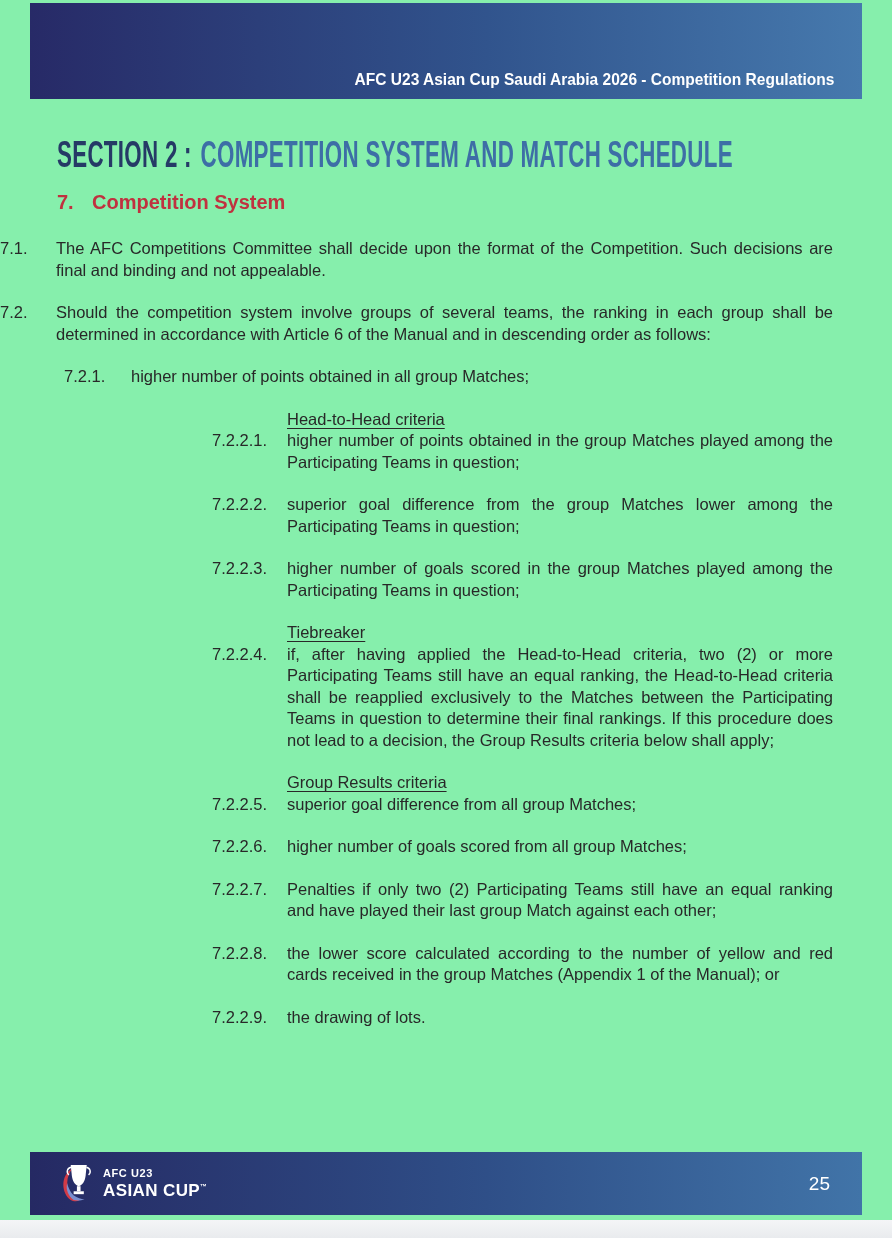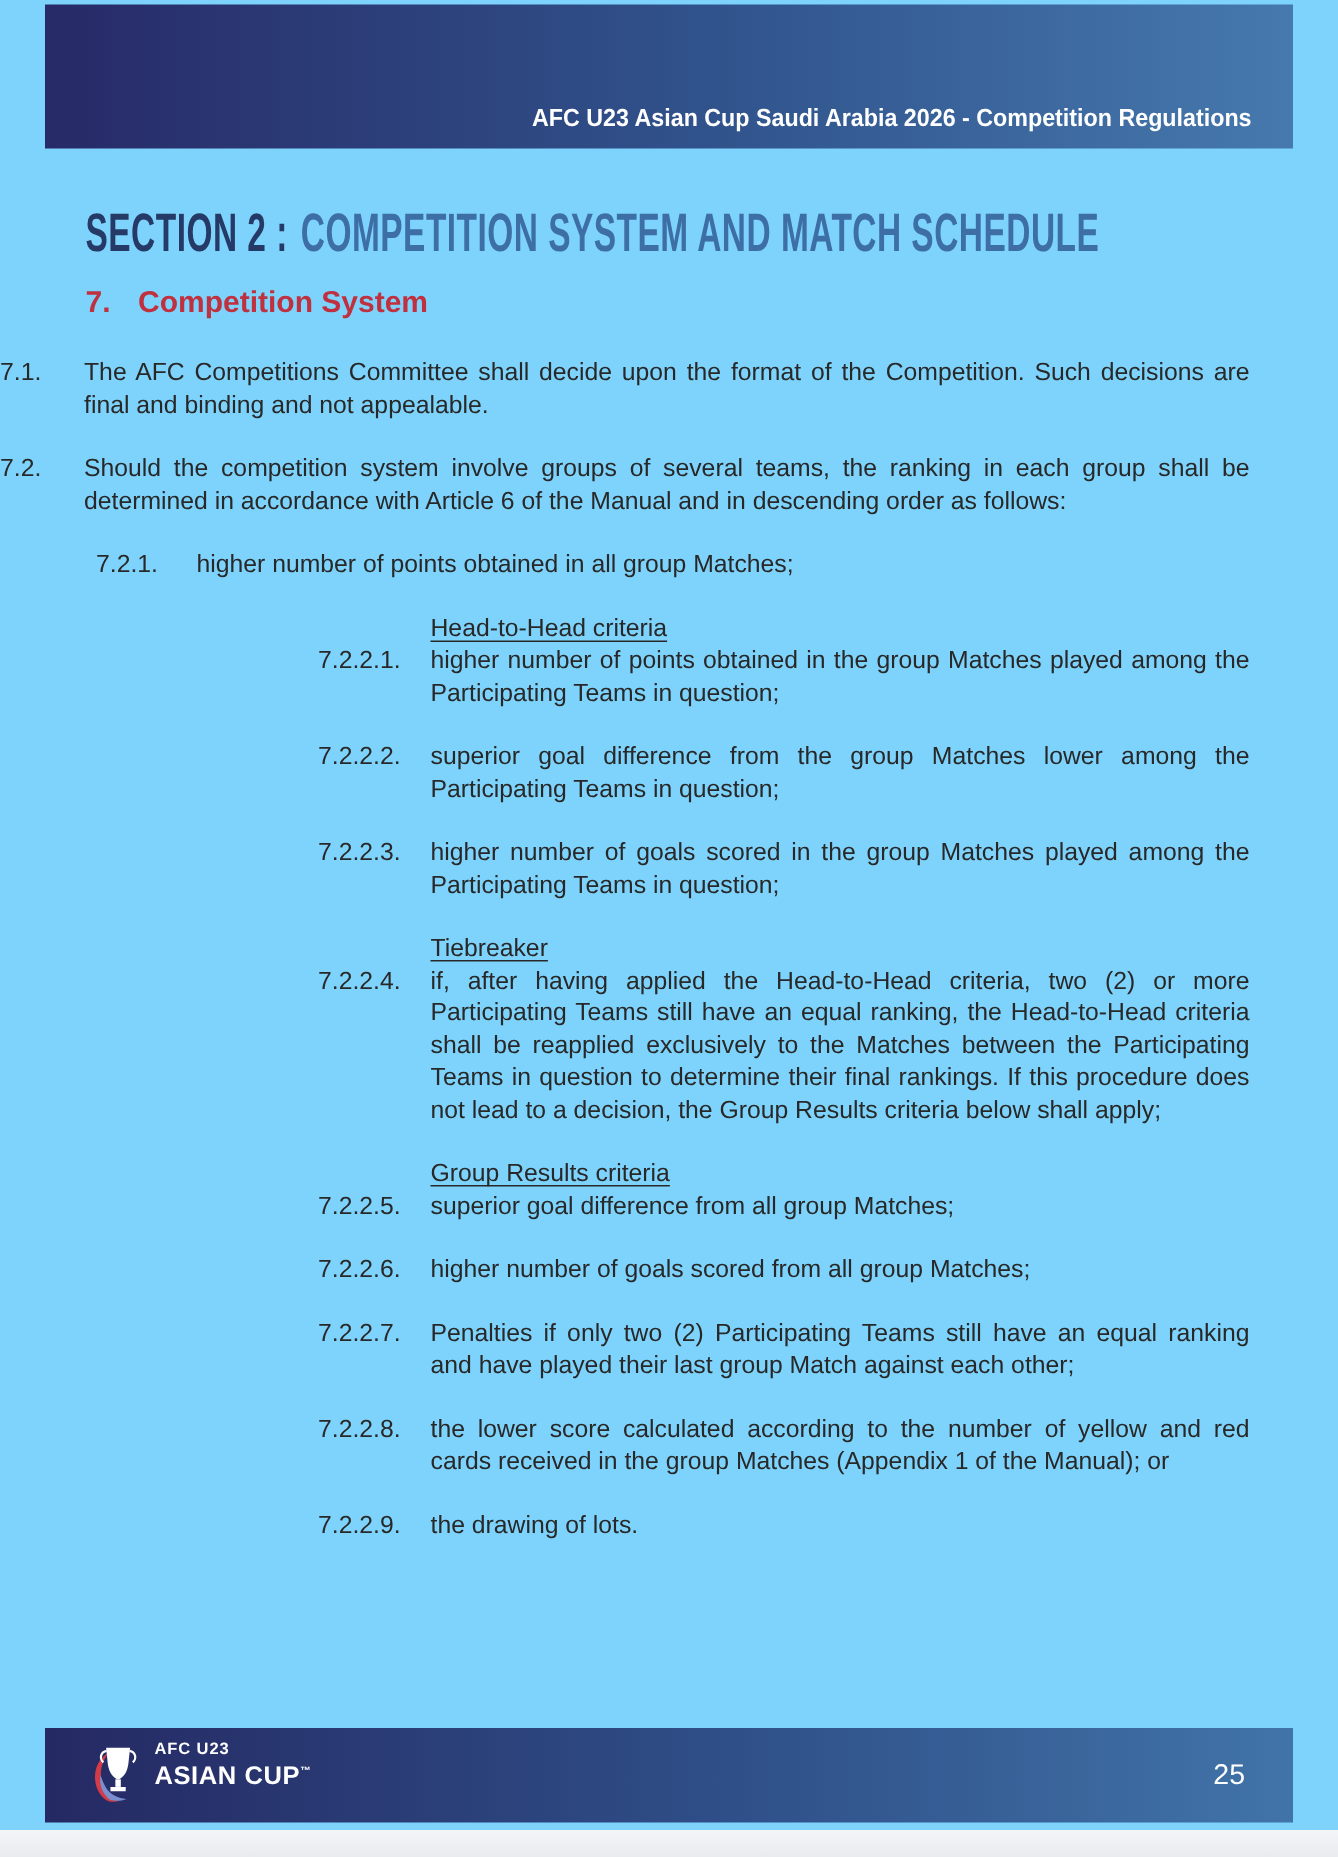--- a/index.html
+++ b/index.html
@@ -3,21 +3,21 @@
 <meta charset="utf-8">
 <style>
   * { margin: 0; padding: 0; box-sizing: border-box; }
   html, body { background: #ffffff; }
   body { font-family: "Liberation Sans", sans-serif; }
 
   .page {
     position: relative;
     width: 892px;
     height: 1238px;
-    background: #7dd3fc;
+    background: #86efac;
     overflow: hidden;
   }
 
   
   .header-banner {
     position: absolute;
     left: 30px; right: 30px; top: 3px;
     height: 96px;
     background: linear-gradient(90deg, #272a67 0%, #31548d 55%, #4679ad 100%);
     display: flex;
@@ -88,21 +88,21 @@
   
   .footer-banner {
     position: absolute;
     left: 30px; right: 30px; top: 1152px;
     height: 63px;
     background: linear-gradient(90deg, #252963 0%, #2f4f88 55%, #4174a8 100%);
     display: flex;
     align-items: center;
     padding-left: 32px;
   }
-  .logo-wrap { display: flex; }
+  .logo-wrap { display: flex; align-items: center; }
   .logo-mark { width: 32px; height: 46px; margin-right: 9px; }
   .logo-text { color: #ffffff; line-height: 1; }
   .logo-top { font-size: 11px; font-weight: 700; letter-spacing: 0.6px; margin-bottom: 3px; }
   .logo-bottom { font-size: 17px; font-weight: 700; letter-spacing: 0.4px; }
   .logo-tm { font-size: 7px; vertical-align: super; }
   .page-number {
     position: absolute;
     right: 32px; top: 50%;
     transform: translateY(-50%);
     color: #ffffff;

